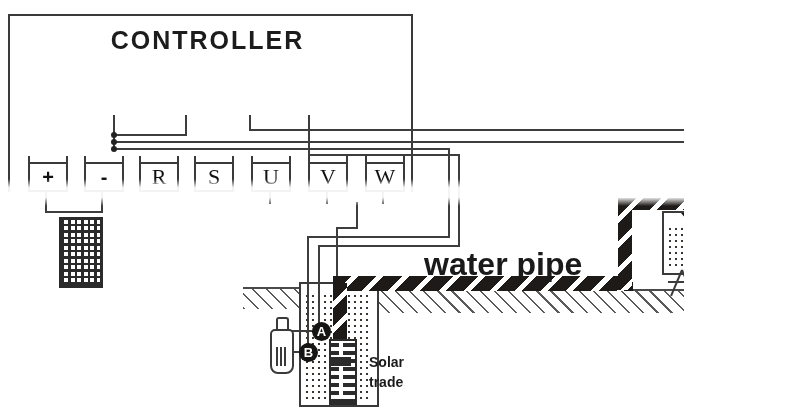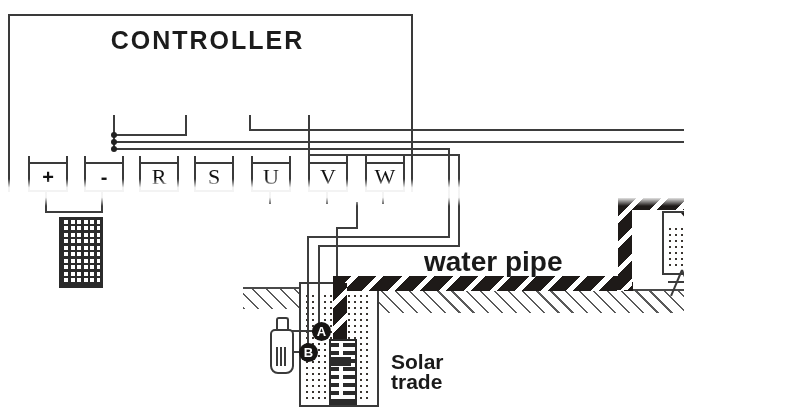--- a/index.html
+++ b/index.html
@@ -145,26 +145,26 @@
   <div class="stick" style="left:284px;top:347px;height:19px;"></div>
   <div class="w" style="left:292px;top:330px;width:21px;height:2px;"></div>
   <div class="w" style="left:292px;top:351px;width:10px;height:2px;"></div>
   <div class="fcirc" style="left:312px;top:322px;">
       <span>A</span>
     </div>
   <div class="fcirc" style="left:299px;top:343px;">
       <span>B</span>
     </div>
 
-  <div class="lbl" style="left:391px;top:352px;font-size:21px;line-height:20px;">
+  <div class="lbl" style="left:369px;top:352px;font-size:14px;line-height:20px;">
     <div>Solar</div>
     <div>trade</div>
   </div>
 
-  <div class="lbl" style="left:424px;top:246px;font-size:28px;">water pipe</div>
+  <div class="lbl" style="left:424px;top:246px;font-size:32px;">water pipe</div>
 
   <div class="vessel" style="left:662px;top:211px;width:88px;height:60px;"></div>
   <div class="dots" style="left:667px;top:226px;width:78px;height:41px;"></div>
 
   <div class="leg" style="left:681px;top:270px;height:28px;transform:rotate(-23deg);"></div>
   <div class="leg" style="left:681px;top:270px;height:28px;transform:rotate(23deg);"></div>
   <div class="leg" style="left:728px;top:270px;height:28px;transform:rotate(-23deg);"></div>
   <div class="leg" style="left:728px;top:270px;height:28px;transform:rotate(23deg);"></div>
   <div class="w" style="left:668px;top:281px;width:76px;height:2px;z-index:2;"></div>
 

